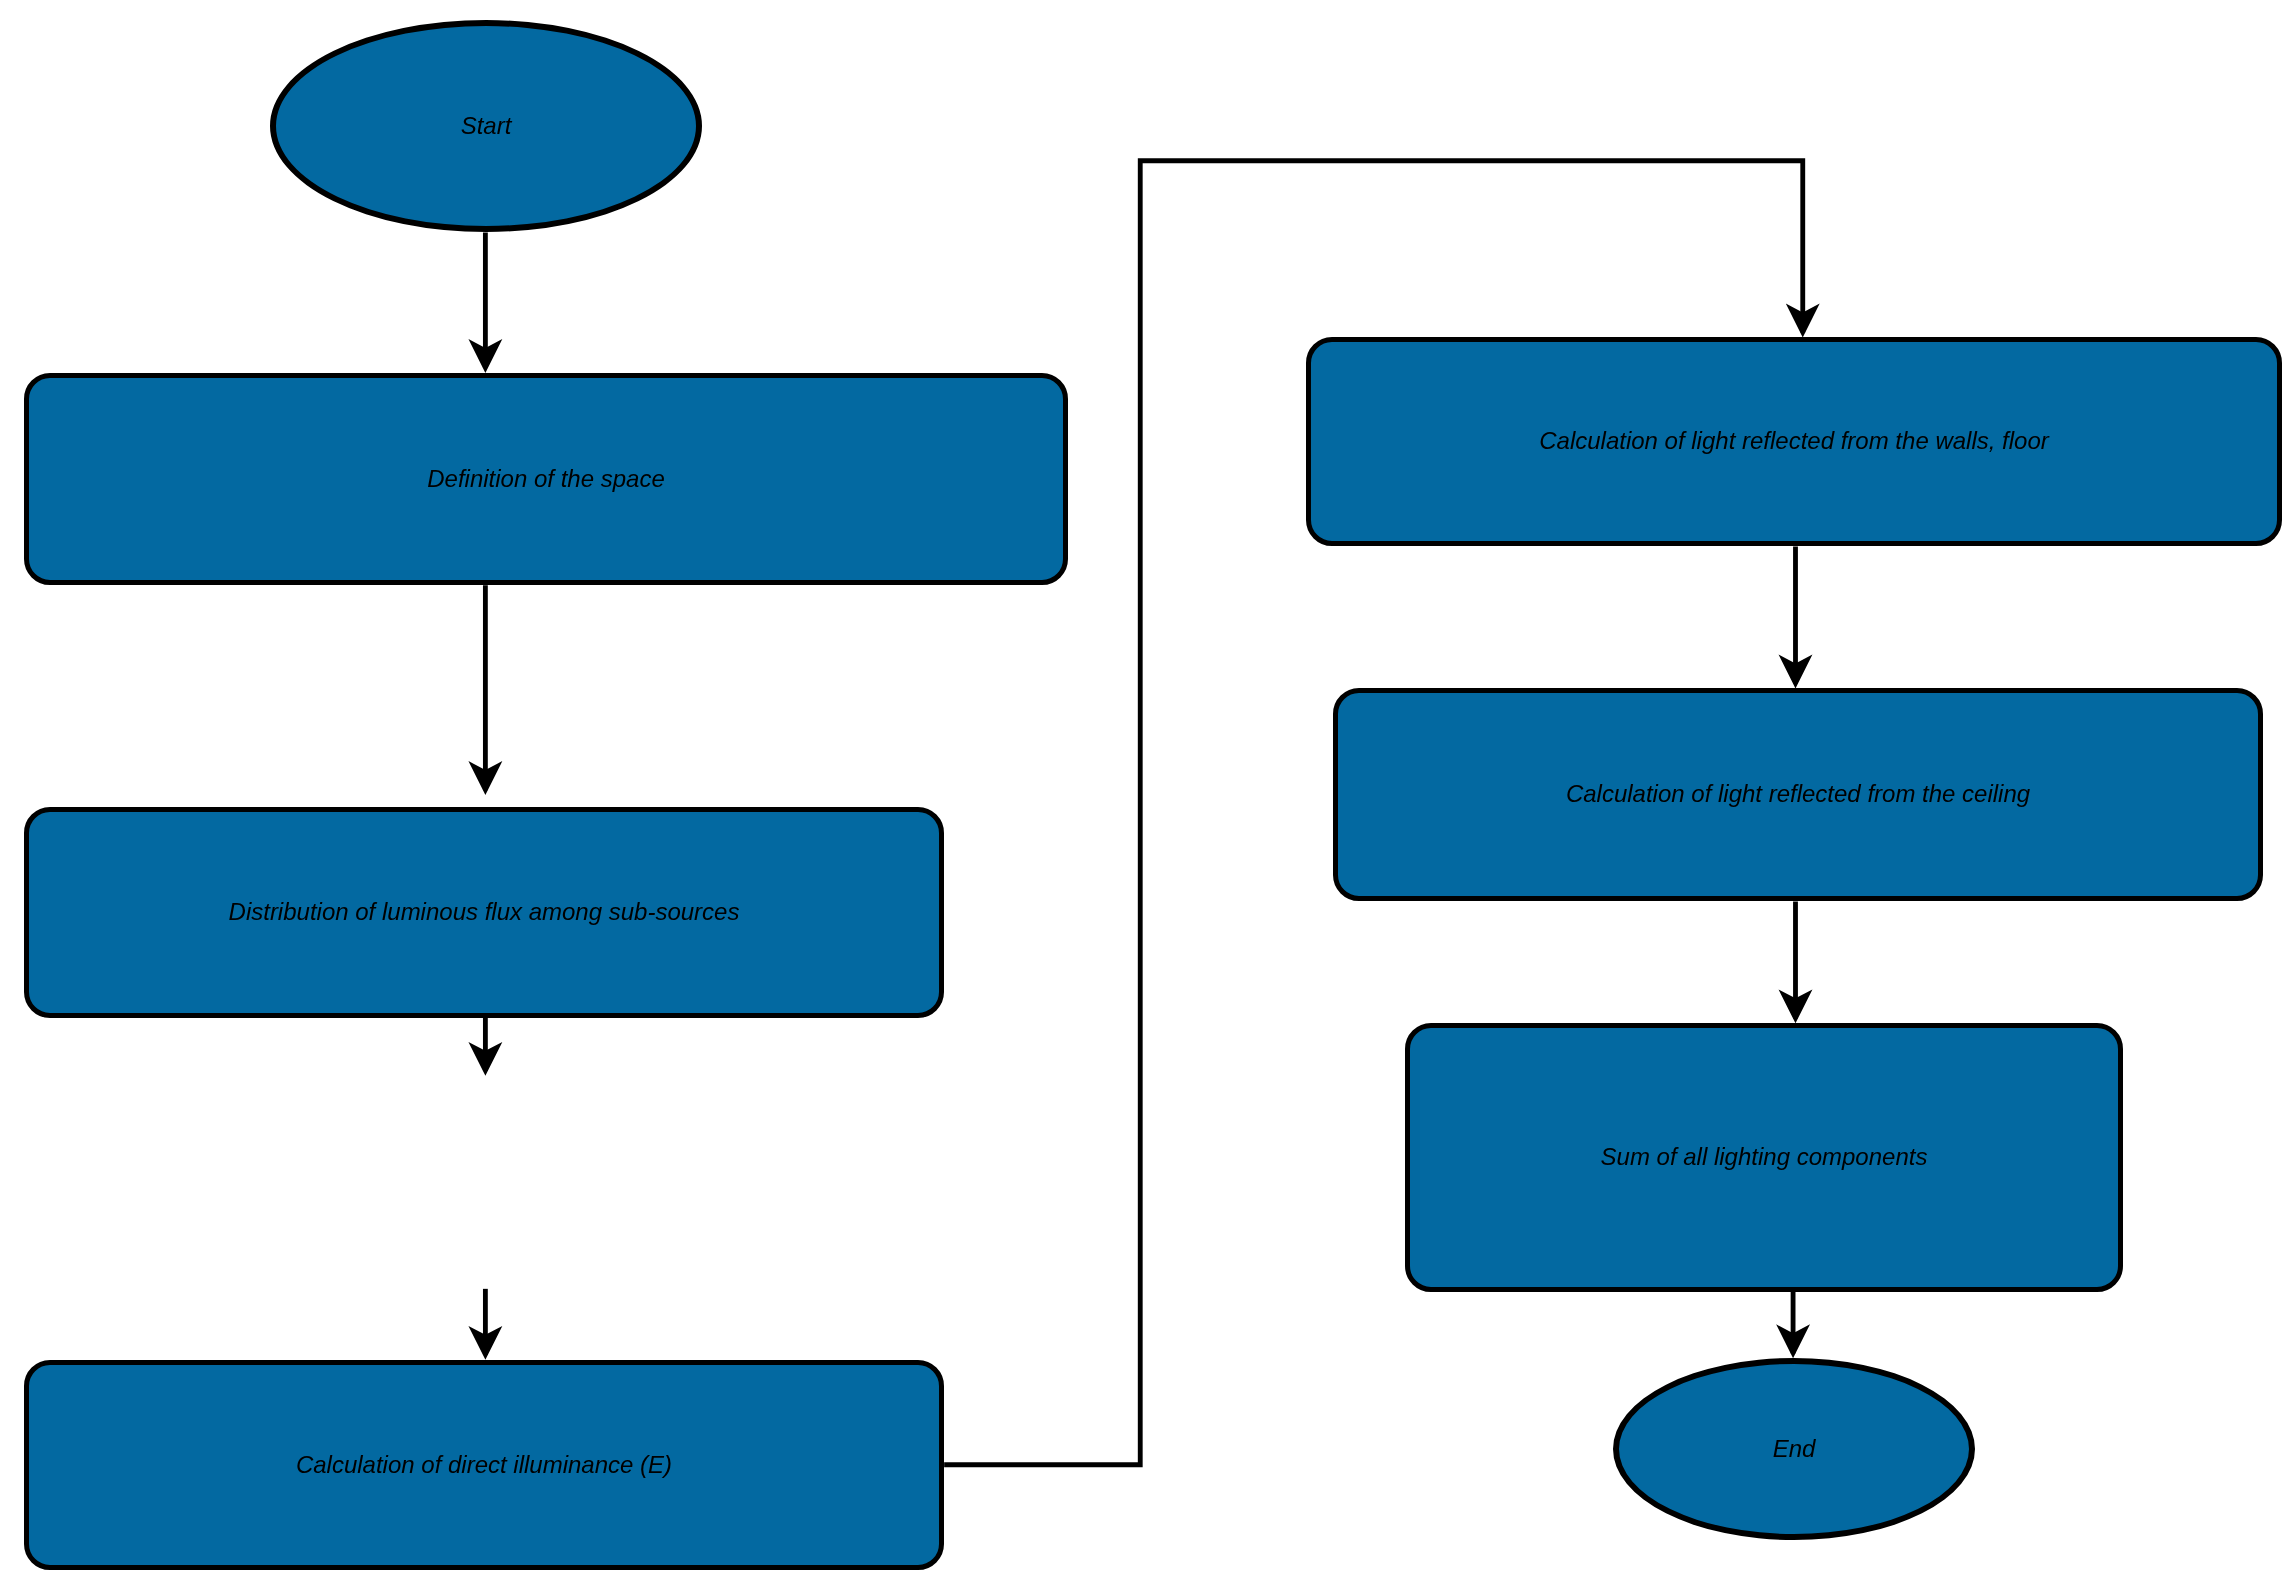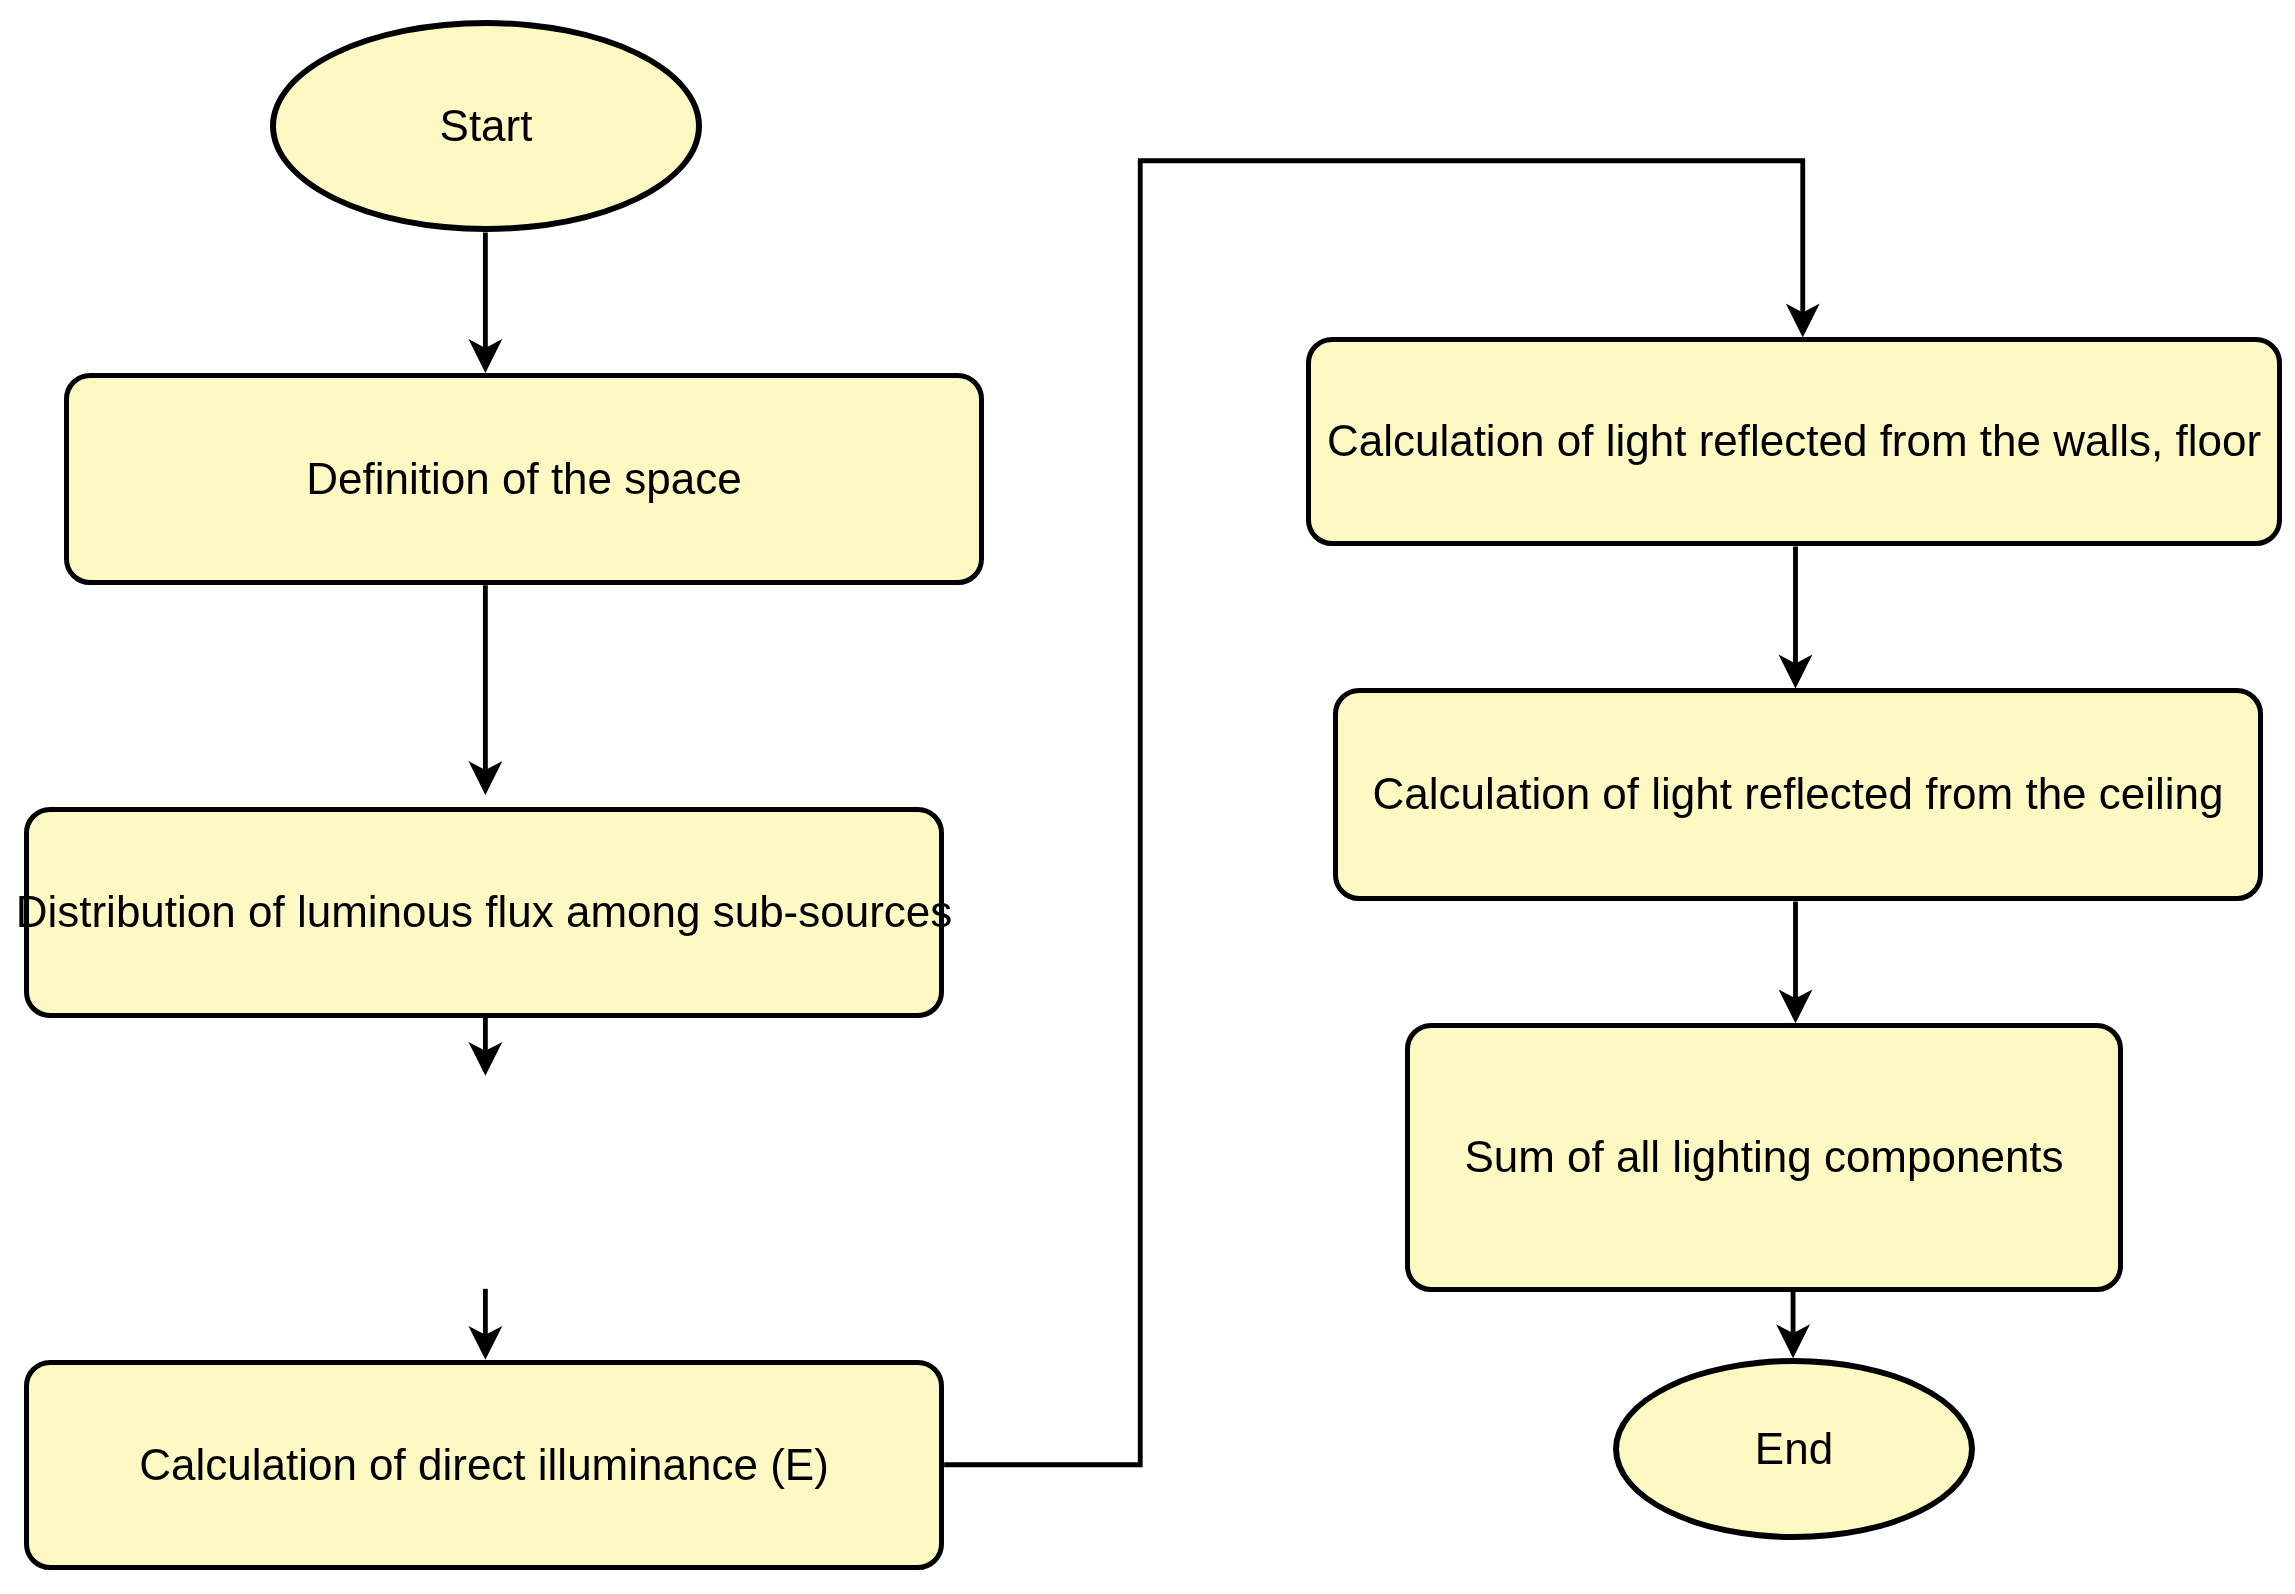--- a/index.html
+++ b/index.html
@@ -22,25 +22,26 @@
     width: 2295px;
     height: 1594px;
   }
   .node {
     position: absolute;
     display: flex;
     align-items: center;
     justify-content: center;
     text-align: center;
     box-sizing: border-box;
-    background: #fef9c3;
+    background: #0369a1;
     color: #000000;
-    font-size: 44px;
+    font-size: 24px;
     line-height: 1.2;
     white-space: nowrap;
+    font-style: italic;
   }
   .node.rect {
     border: 5.6px solid #000000;
     border-radius: 26px;
   }
   .node.ellipse {
     border: 6.5px solid #000000;
     border-radius: 50%;
   }
 </style>
@@ -69,21 +70,21 @@
       <polygon points="2225,853 2204,811 2225,822 2246,811"></polygon>
       <polygon points="2225,1268 2204,1226 2225,1237 2246,1226"></polygon>
       <polygon points="2222,1683 2201,1641 2222,1652 2243,1641"></polygon>
     </g>
   </svg>
 
   <div class="node ellipse" style="left:270px; top:20px; width:432px; height:212px;">
     <span>Start</span>
   </div>
 
-  <div class="node rect" style="left:24px; top:373px; width:920px; height:212px;margin-left:40px;">
+  <div class="node rect" style="left:24px; top:373px; width:1044px; height:212px;">
     <span>Definition of the space</span>
   </div>
 
   <div class="node rect" style="left:24px; top:795px; width:920px; height:211px;margin-top:12px;">
     <span>Distribution of luminous flux among sub-sources</span>
   </div>
 
 
   <div class="node rect" style="left:24px; top:1360px; width:920px; height:210px;text-align:right;">
     <span>Calculation of direct illuminance (E)</span>

